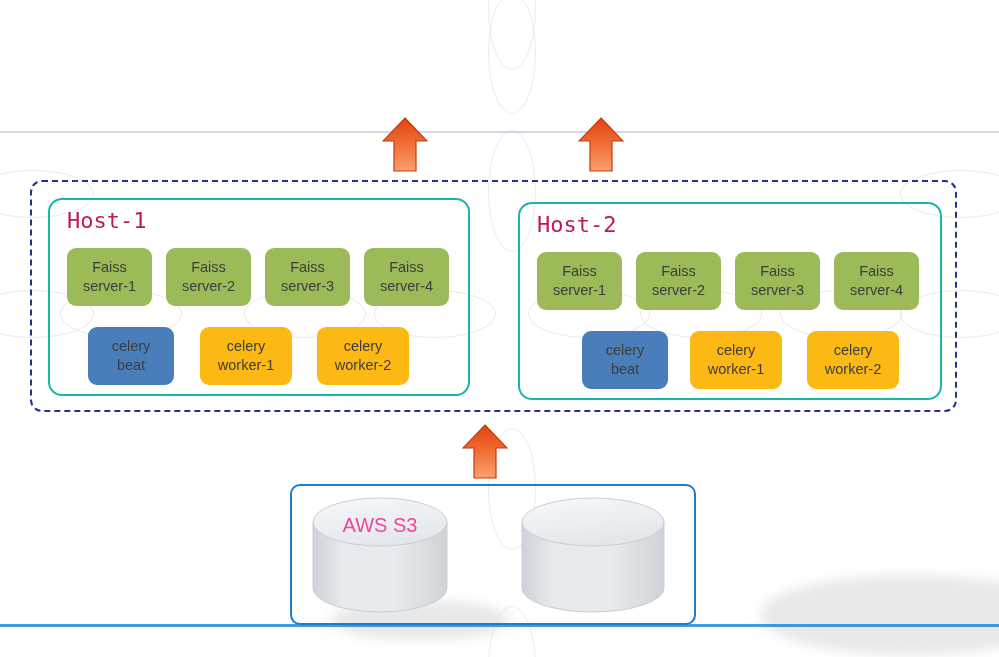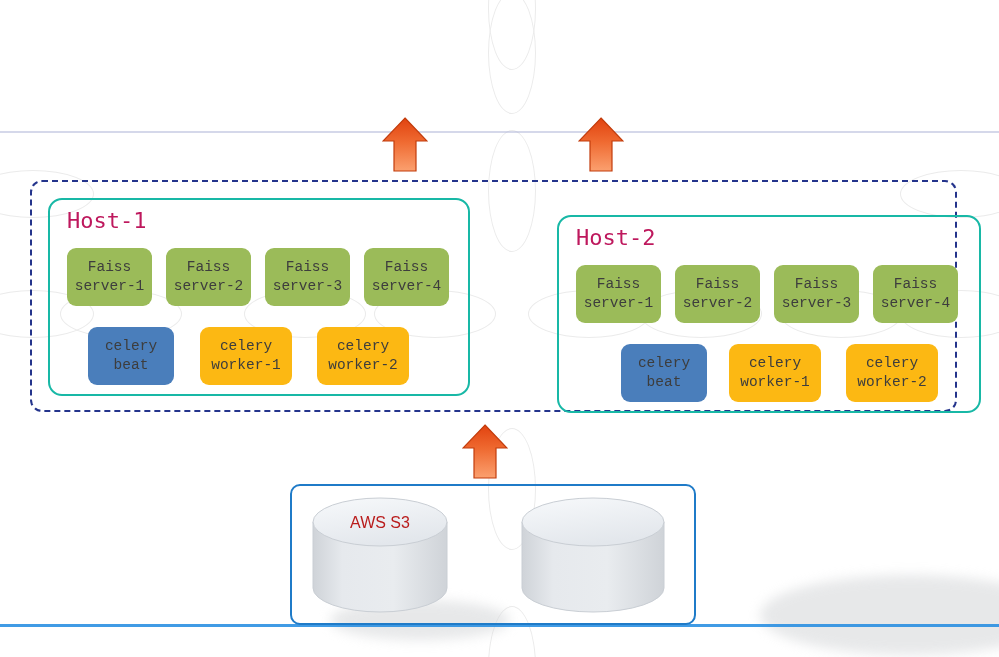--- a/index.html
+++ b/index.html
@@ -71,21 +71,21 @@
   
   .host-box {
     position: absolute;
     border: 2px solid #18b8a6;
     border-radius: 14px;
     background: transparent;
     box-sizing: border-box;
     z-index: 3;
   }
   #host-1 { left: 48px;  top: 198px; width: 422px; height: 198px; }
-  #host-2 { left: 518px; top: 215px; width: 424px; height: 198px; margin-left: 39px; }
+  #host-2 { left: 518px; top: 202px; width: 424px; height: 198px; }
 
   .host-title {
     position: absolute;
     left: 17px;
     top: 8px;
     font-family: "DejaVu Sans Mono", monospace;
     font-size: 22px;
     color: #be185d;
     letter-spacing: 0px;
   }
@@ -101,21 +101,21 @@
     text-align: center;
     color: #3d3d3d;
     font-size: 14.5px;
     line-height: 1.28;
     font-family: "Liberation Sans", sans-serif;
   }
   .chip-faiss  { background: #9bbb59; }
   .chip-beat   { background: #4a7ebb; }
   .chip-worker { background: #fcb813; }
 
-  .chip span { display: block; white-space: nowrap; font-family: Liberation Mono, monospace; }
+  .chip span { display: block; white-space: nowrap; }
 
   
   #storage-box {
     position: absolute;
     left: 290px;
     top: 484px;
     width: 406px;
     height: 141px;
     border: 2px solid #1f7bc8;
     border-radius: 10px;
@@ -124,22 +124,22 @@
   }
 
   .cylinder {
     position: absolute;
     z-index: 4;
   }
   .cyl-label {
     position: absolute;
     width: 100%;
     text-align: center;
-    color: #b91c1c;
-    font-size: 16px;
+    color: #ec4899;
+    font-size: 20px;
     font-family: "Liberation Sans", sans-serif;
     z-index: 6;
     pointer-events: none;
   }
 
   
   .smudge {
     position: absolute;
     background: #d4d6d8;
     border-radius: 50%;

